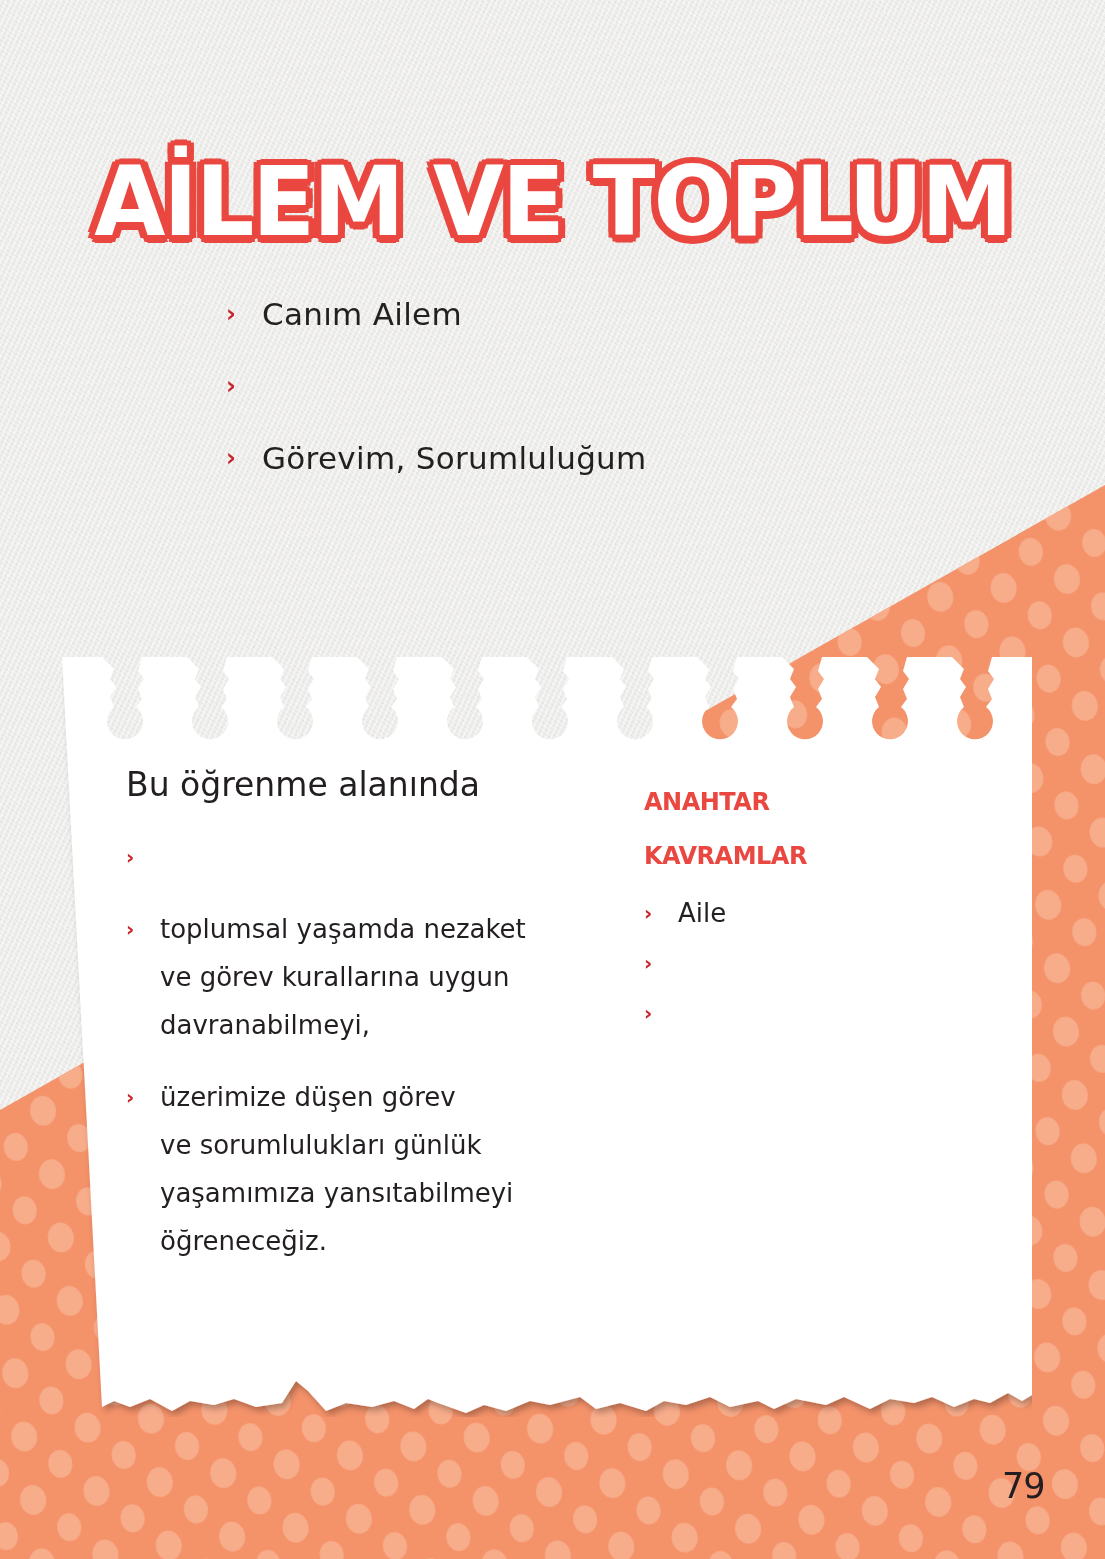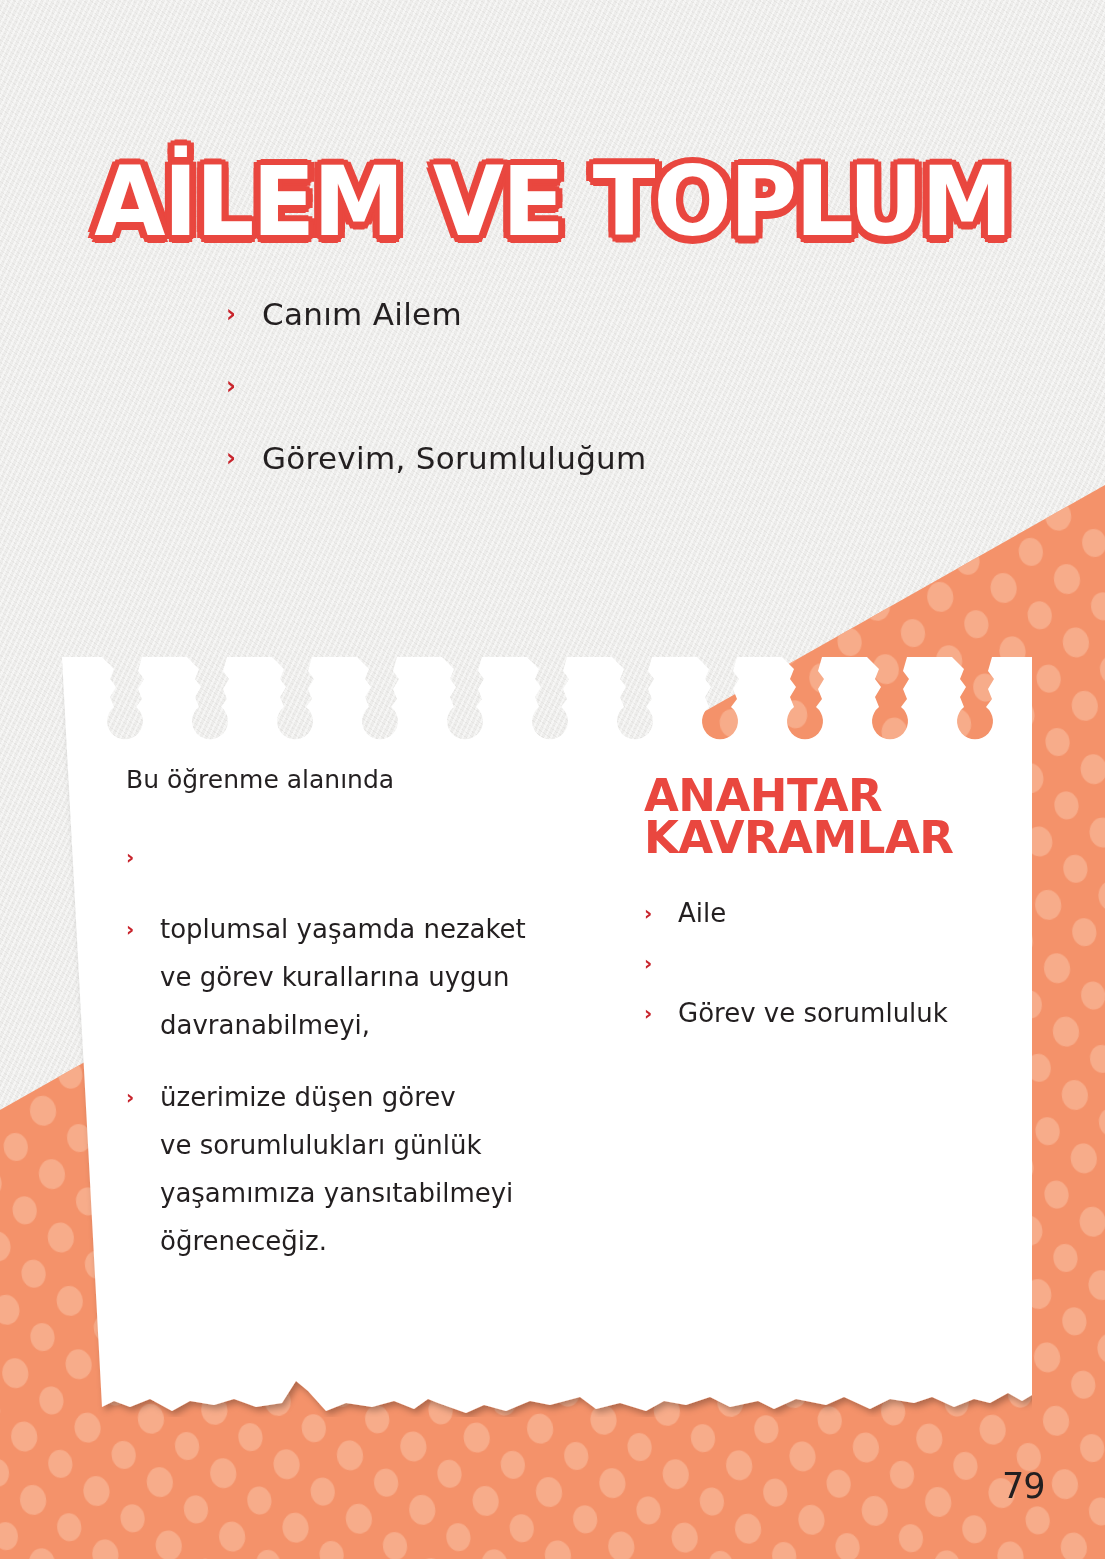--- a/index.html
+++ b/index.html
@@ -27,28 +27,28 @@
   .topics { position: absolute; left: 226px; top: 278px; margin: 0; padding: 0; list-style: none; }
   .topics li { display: flex; align-items: center; height: 72px; }
   .chev { color: #c8242c; font-weight: 700; display: inline-block; }
   .topics .chev { font-size: 24px; width: 36px; }
   .topics .t { font-size: 31px; font-weight: 400; color: #231f20; letter-spacing: 0.3px; }
 
   .card { position: absolute; left: 62px; top: 657px; width: 970px; height: 750px; }
   .card svg.shape { position: absolute; left: 0; top: 0; overflow: visible; }
   .card-content { position: absolute; inset: 0; }
 
-  .intro { position: absolute; left: 64px; top: 108px; font-size: 25px; color: #231f20; }
+  .intro { position: absolute; left: 64px; top: 108px; font-size: 33px; color: #231f20; }
   .goals { position: absolute; left: 64px; top: 176px; width: 480px; margin: 0; padding: 0; list-style: none; }
   .goals li { display: flex; font-size: 26px; line-height: 48px; color: #231f20; margin-bottom: 24px; }
   .goals .chev { font-size: 20px; width: 34px; flex: 0 0 34px; }
   .goals .t { white-space: pre-line; }
 
-  .key-title { position: absolute; left: 582px; top: 118px; font-size: 45px; font-weight: 900;
-    color: #e9473f; line-height: 42px; letter-spacing: -0.5px; white-space: pre-line; }
+  .key-title { position: absolute; left: 582px; top: 118px; font-size: 24px; font-weight: 900;
+    color: #e9473f; line-height: 54px; letter-spacing: -0.5px; white-space: pre-line; }
   .keys { position: absolute; left: 582px; top: 234px; margin: 0; padding: 0; list-style: none; width: 360px; }
   .keys li { display: flex; font-size: 26px; line-height: 44px; color: #231f20; margin-bottom: 6px; }
   .keys .chev { font-size: 20px; width: 34px; flex: 0 0 34px; }
   .keys .t { white-space: pre-line; text-align: center; }
 
   .page-num { position: absolute; left: 1002px; top: 1466px; font-size: 35px; color: #231f20; letter-spacing: -1px; }
 </style>
 </head>
 <body>
 
@@ -137,19 +137,18 @@
     <ul class="keys">
       <li>
         <span class="chev">›</span>
         <span class="t">Aile</span>
       </li>
       <li>
         <span class="chev">›</span>
       </li>
       <li>
         <span class="chev">›</span>
-        <span class="t">Görev ve sorumluluk</span>
       </li>
     </ul>
   </div>
 </div>
 
 <div class="page-num">79</div>
 
 </body></html>

